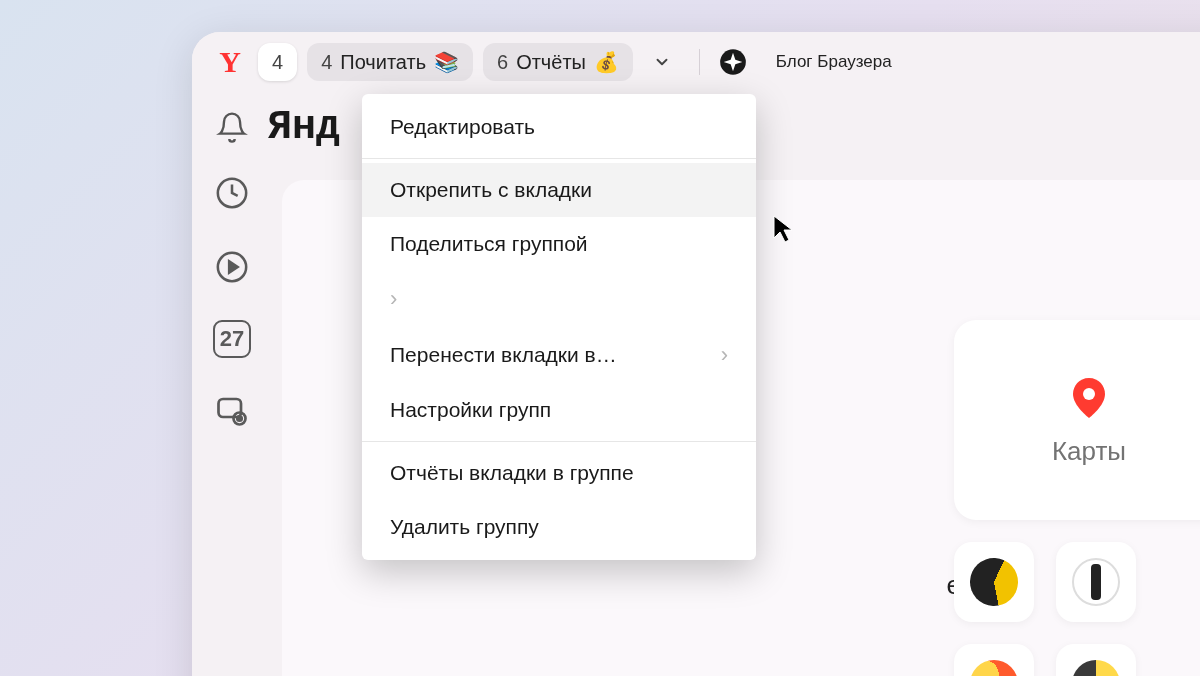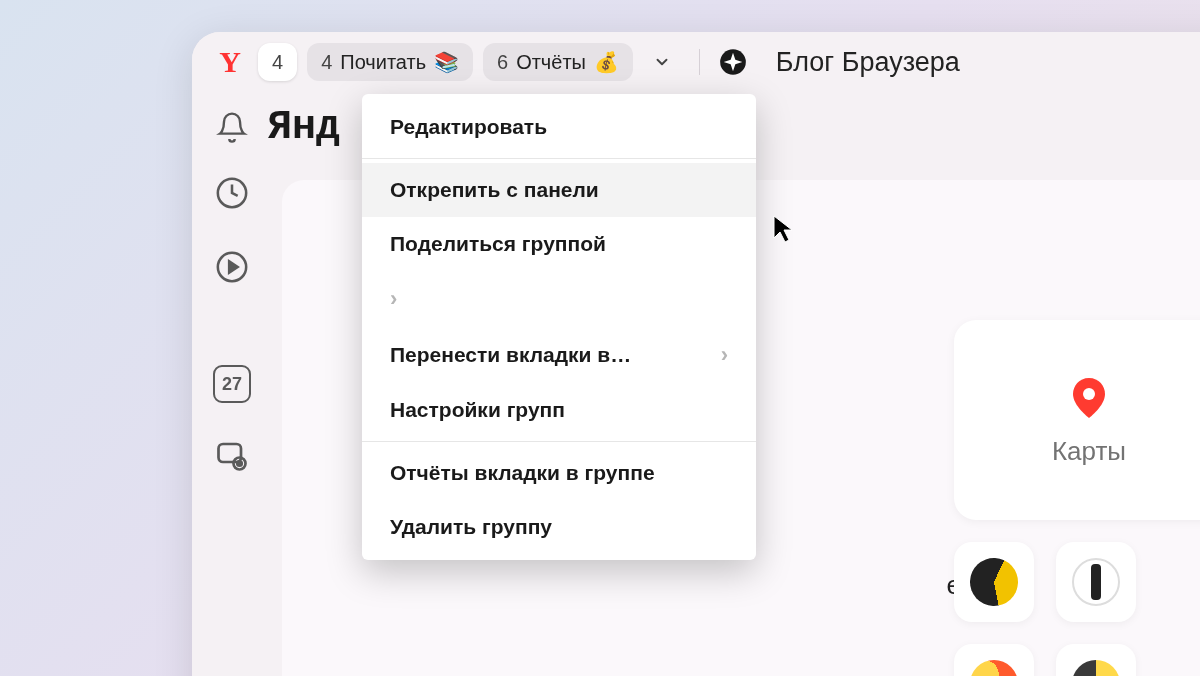--- a/index.html
+++ b/index.html
@@ -54,21 +54,21 @@
     width:38px; height:38px;
     display:flex; align-items:center; justify-content:center;
     border-radius:10px;
     cursor:pointer;
   }
   .tab-sep { width:1px; height:26px; background:#d6d0d6; margin:0 8px; }
   .copilot-icon {
     width:30px; height:30px;
     display:flex; align-items:center; justify-content:center;
   }
-  .blog-title { font-size:27px; color:#222; margin-left:18px; }
+  .blog-title { font-size:17px; color:#222; margin-left:18px; }
 
   
   .subheader {
     display:flex; align-items:center;
     padding:0 24px;
     height:70px;
     gap:20px;
   }
   .bell-icon { width:32px; height:32px; color:#666; }
   .page-title { font-size:40px; font-weight:700; color:#1a1a1a;font-family:Liberation Mono, monospace; }
@@ -85,21 +85,21 @@
   .side-item {
     width:42px; height:42px;
     display:flex; align-items:center; justify-content:center;
     color:#5a5a5a;
     cursor:pointer;
   }
   .side-item.cal {
     border:2.5px solid #5a5a5a;
     border-radius:9px;
     width:38px; height:38px;
-    font-size:18px; font-weight:600;margin-top:45px;
+    font-size:22px; font-weight:600;
   }
 
   
   .content {
     position:absolute;
     left:90px; top:148px;
     right:20px;
     bottom:0;
     background:#fbf8fb;
     border-radius:22px;
@@ -147,21 +147,20 @@
     box-shadow:0 12px 36px rgba(0,0,0,0.22);
     z-index:100;
     padding:6px 0;
   }
   .menu-item {
     display:flex; align-items:center; justify-content:space-between;
     padding:15px 28px;
     font-size:21px;
     color:#1a1a1a;
     cursor:pointer;
-    font-weight:bold;
   }
   .menu-item.hovered { background:#f3f3f3; }
   .menu-sep { height:1px; background:#e6e6e6; margin:4px 0; }
   .menu-chev { color:#b6b6b6; font-size:22px; }
 
   
   .cursor {
     position:absolute;
     left:772px; top:214px;
     z-index:200;
@@ -282,21 +281,21 @@
   </div>
 
 </div>
 
 <div class="context-menu">
   <div class="menu-item">
     <span>Редактировать</span>
   </div>
   <div class="menu-sep"></div>
   <div class="menu-item hovered">
-    <span>Открепить с панели</span>
+    <span>Открепить с вкладки</span>
   </div>
   <div class="menu-item">
     <span>Поделиться группой</span>
   </div>
   <div class="menu-item">
     <span class="menu-chev">›</span>
   </div>
   <div class="menu-item">
     <span>Перенести вкладки в…</span>
     <span class="menu-chev">›</span>

